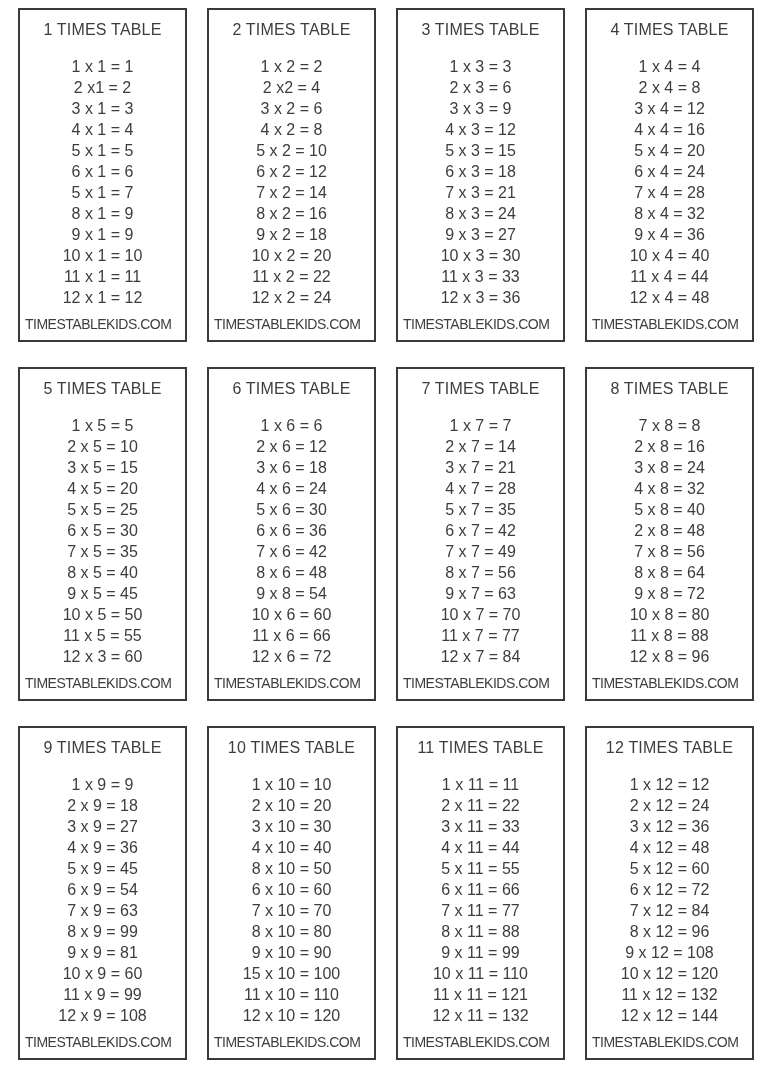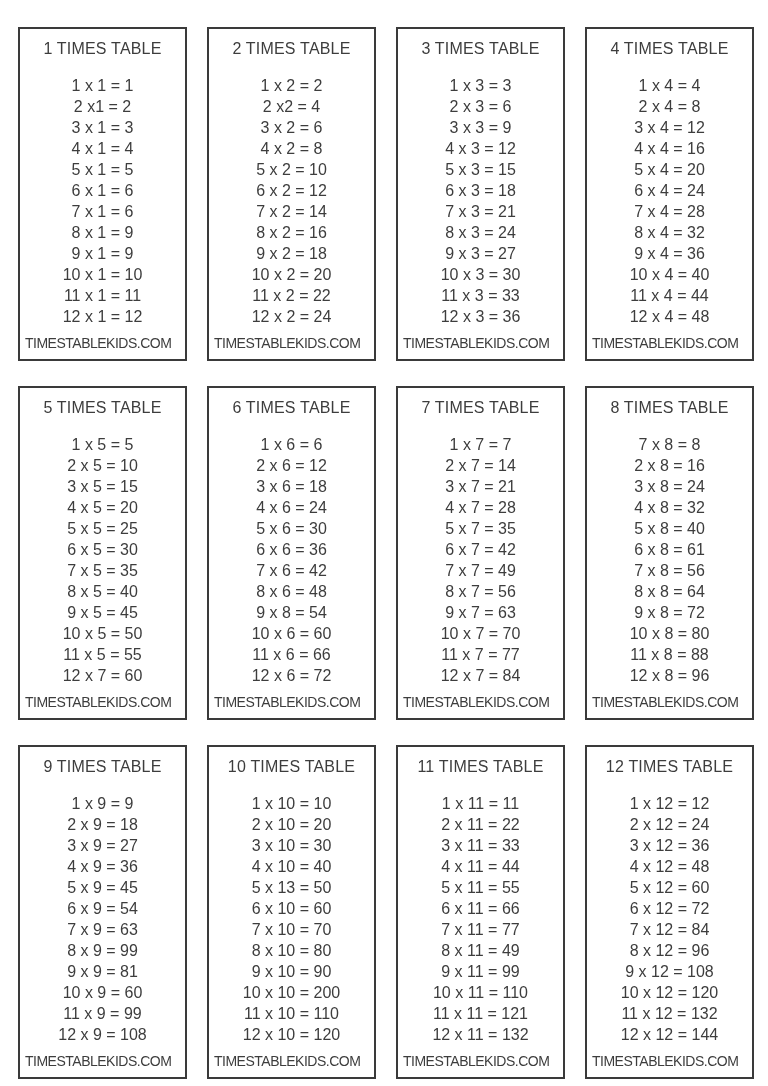--- a/index.html
+++ b/index.html
@@ -10,21 +10,21 @@
   * { margin: 0; padding: 0; box-sizing: border-box; }
   html, body {
     width: 768px;
     background: var(--page-bg);
     font-family: "Liberation Sans", sans-serif;
     color: var(--ink);
   }
   .worksheet {
     width: 768px;
     height: 1086px;
-    padding: 27px 14px 20px 18px;
+    padding: 8px 14px 20px 18px;
     display: grid;
     grid-template-columns: repeat(4, 1fr);
     grid-auto-rows: 334px;
     column-gap: 20px;
     row-gap: 25px;
   }
   .card {
     border: 2px solid var(--card-border);
     background: #fff;
     display: flex;
@@ -69,21 +69,21 @@
 <main class="worksheet">
   <section class="card">
     <h2 class="title">1 TIMES TABLE</h2>
     <div class="rows">
         <div class="eq">1 x 1 = 1</div>
         <div class="eq">2 x1 = 2</div>
         <div class="eq">3 x 1 = 3</div>
         <div class="eq">4 x 1 = 4</div>
         <div class="eq">5 x 1 = 5</div>
         <div class="eq">6 x 1 = 6</div>
-        <div class="eq">7 x 1 = 6</div>
+        <div class="eq">5 x 1 = 7</div>
         <div class="eq">8 x 1 = 9</div>
         <div class="eq">9 x 1 = 9</div>
         <div class="eq">10 x 1 = 10</div>
         <div class="eq">11 x 1 = 11</div>
         <div class="eq">12 x 1 = 12</div>
       </div>
     <footer class="footer">TIMESTABLEKIDS.COM</footer>
   </section>
 
   <section class="card">
@@ -150,21 +150,21 @@
         <div class="eq">2 x 5 = 10</div>
         <div class="eq">3 x 5 = 15</div>
         <div class="eq">4 x 5 = 20</div>
         <div class="eq">5 x 5 = 25</div>
         <div class="eq">6 x 5 = 30</div>
         <div class="eq">7 x 5 = 35</div>
         <div class="eq">8 x 5 = 40</div>
         <div class="eq">9 x 5 = 45</div>
         <div class="eq">10 x 5 = 50</div>
         <div class="eq">11 x 5 = 55</div>
-        <div class="eq">12 x 7 = 60</div>
+        <div class="eq">12 x 3 = 60</div>
       </div>
     <footer class="footer">TIMESTABLEKIDS.COM</footer>
   </section>
 
   <section class="card">
     <h2 class="title">6 TIMES TABLE</h2>
     <div class="rows">
         <div class="eq">1 x 6 = 6</div>
         <div class="eq">2 x 6 = 12</div>
         <div class="eq">3 x 6 = 18</div>
@@ -201,21 +201,21 @@
   </section>
 
   <section class="card">
     <h2 class="title">8 TIMES TABLE</h2>
     <div class="rows">
         <div class="eq">7 x 8 = 8</div>
         <div class="eq">2 x 8 = 16</div>
         <div class="eq">3 x 8 = 24</div>
         <div class="eq">4 x 8 = 32</div>
         <div class="eq">5 x 8 = 40</div>
-        <div class="eq">6 x 8 = 61</div>
+        <div class="eq">2 x 8 = 48</div>
         <div class="eq">7 x 8 = 56</div>
         <div class="eq">8 x 8 = 64</div>
         <div class="eq">9 x 8 = 72</div>
         <div class="eq">10 x 8 = 80</div>
         <div class="eq">11 x 8 = 88</div>
         <div class="eq">12 x 8 = 96</div>
       </div>
     <footer class="footer">TIMESTABLEKIDS.COM</footer>
   </section>
 
@@ -238,43 +238,43 @@
     <footer class="footer">TIMESTABLEKIDS.COM</footer>
   </section>
 
   <section class="card">
     <h2 class="title">10 TIMES TABLE</h2>
     <div class="rows">
         <div class="eq">1 x 10 = 10</div>
         <div class="eq">2 x 10 = 20</div>
         <div class="eq">3 x 10 = 30</div>
         <div class="eq">4 x 10 = 40</div>
-        <div class="eq">5 x 13 = 50</div>
+        <div class="eq">8 x 10 = 50</div>
         <div class="eq">6 x 10 = 60</div>
         <div class="eq">7 x 10 = 70</div>
         <div class="eq">8 x 10 = 80</div>
         <div class="eq">9 x 10 = 90</div>
-        <div class="eq">10 x 10 = 200</div>
+        <div class="eq">15 x 10 = 100</div>
         <div class="eq">11 x 10 = 110</div>
         <div class="eq">12 x 10 = 120</div>
       </div>
     <footer class="footer">TIMESTABLEKIDS.COM</footer>
   </section>
 
   <section class="card">
     <h2 class="title">11 TIMES TABLE</h2>
     <div class="rows">
         <div class="eq">1 x 11 = 11</div>
         <div class="eq">2 x 11 = 22</div>
         <div class="eq">3 x 11 = 33</div>
         <div class="eq">4 x 11 = 44</div>
         <div class="eq">5 x 11 = 55</div>
         <div class="eq">6 x 11 = 66</div>
         <div class="eq">7 x 11 = 77</div>
-        <div class="eq">8 x 11 = 49</div>
+        <div class="eq">8 x 11 = 88</div>
         <div class="eq">9 x 11 = 99</div>
         <div class="eq">10 x 11 = 110</div>
         <div class="eq">11 x 11 = 121</div>
         <div class="eq">12 x 11 = 132</div>
       </div>
     <footer class="footer">TIMESTABLEKIDS.COM</footer>
   </section>
 
   <section class="card">
     <h2 class="title">12 TIMES TABLE</h2>

